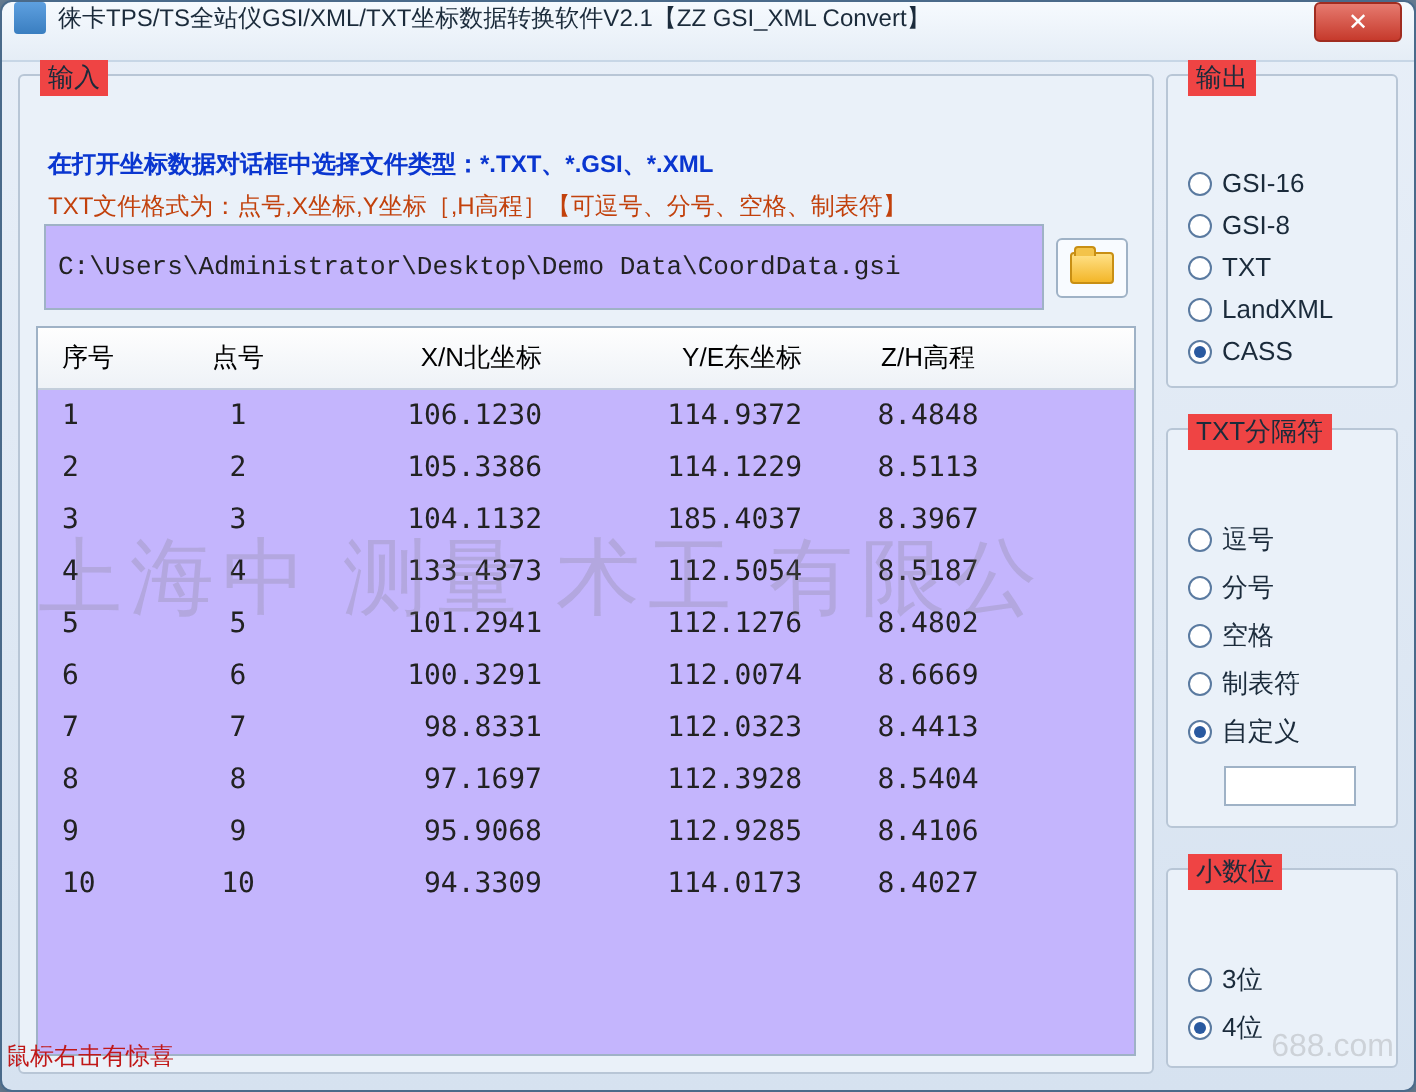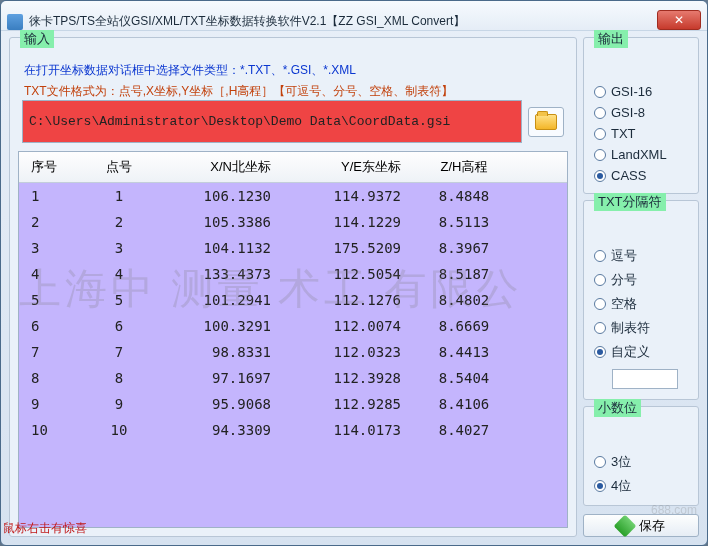--- a/index.html
+++ b/index.html
@@ -20,21 +20,21 @@
     background: linear-gradient(#e8eff8, #d6e2f0);
     border: 1px solid #4a6a8a;
     border-radius: 6px;
     box-shadow: 0 2px 10px rgba(0,0,0,0.3);
   }
   .titlebar {
     height: 30px;
     background: linear-gradient(#f6fafe, #e5edf6);
     border-bottom: 1px solid #c7d6e6;
     display: flex;
-    align-items: flex-end;
+    align-items: flex-start;
     padding: 0 6px;
     border-radius: 6px 6px 0 0;
   }
   .title-icon {
     width: 16px; height: 16px;
     background: linear-gradient(#5ea0e0,#3a7ec0);
     border-radius: 2px;
     margin-right: 6px;
   }
   .title-text { flex: 1; color: #1b2b3b; font-size: 12px; }
@@ -58,44 +58,44 @@
   .groupbox {
     border: 1px solid #b8c6d6;
     border-radius: 3px;
     background: #eaf1f9;
     position: relative;
     padding: 16px 8px 8px 8px;
   }
   .groupbox .legend {
     position: absolute;
     top: -8px; left: 10px;
-    background: #86efac;
+    background: #ef4444;
     padding: 0 4px;
     color: #1b2b3b;
     font-size: 13px;
   }
   .left-col {
     flex: 1;
     display: flex;
     flex-direction: column;
   }
   .input-group {
     flex: 1;
     display: flex;
     flex-direction: column;
   }
-  .hint1 { color: #0a36d0; margin: 8px 6px 2px 6px; }
+  .hint1 { color: #0a36d0; margin: 20px 6px 2px 6px; font-weight: bold; }
   .hint2 { color: #c2410c; margin: 2px 6px 0 6px; }
   .pathrow {
     display: flex; align-items: center; gap: 6px;
     margin: 0 4px 8px 4px;
   }
   .path-input {
     flex: 1; height: 43px;
-    background: #ef4444;
+    background: #c4b5fd;
     border: 1px solid #9fb2c6;
     padding: 0 6px;
     font-family: "Consolas", "Courier New", monospace;
     font-size: 13px;
     color: #222;
   }
   .folder-btn {
     width: 36px; height: 30px;
     border: 1px solid #9fb2c6;
     background: #f8fbff;
@@ -134,21 +134,21 @@
   }
   .c-seq { width: 60px; padding-left:12px; text-align:left;}
   .c-pt  { width: 80px; text-align:center;}
   .c-xn  { width: 130px; text-align:right; padding-right:18px;}
   .c-ye  { width: 130px; text-align:right; padding-right:18px;}
   .c-zh  { width: 120px; text-align:center; padding-right:30px;}
   .tbody { flex:1; overflow:auto; font-family: "SimSun", monospace; font-size: 14px; color:#222;}
   .tr { display:flex; height: 26px; align-items:center;}
   .right-col {
     width: 116px;
-    display: flex; flex-direction: column; gap: 6px;
+    display: flex; flex-direction: column; gap: 20px;
   }
   .radio-list { display:flex; flex-direction:column; gap:6px; padding:2px 2px;margin-top:28px; }
   .radio-row { display:flex; align-items:center; gap:5px; font-size:13px; color:#1b2b3b; cursor:pointer;}
   .radio {
     width:12px; height:12px; border:1px solid #5a7aa0; border-radius:50%;
     display:inline-flex; align-items:center; justify-content:center; background:#fff;
   }
   .radio.sel::after { content:""; width:6px; height:6px; border-radius:50%; background:#2a5aa0;}
   .custom-input {
     margin: 2px 0 0 18px;
@@ -163,21 +163,21 @@
   }
   .save-icon { width:16px;height:16px; background:linear-gradient(#6fd06f,#2aa02a); transform:rotate(45deg); border-radius:2px;}
   .footer-note {
     position:absolute; left:2px; bottom:8px; color:#c01818; font-size:12px;
   }
   .watermark {
     position:absolute; left:18px; top:260px; right:130px;
     color:rgba(120,120,120,0.22); font-size:42px; letter-spacing:4px;
     pointer-events:none; white-space:nowrap; font-family:"Microsoft YaHei";
   }
-  .wm2 { position:absolute; right:10px; bottom:28px; color:rgba(120,120,120,0.25); font-size:12px; pointer-events:none;}
+  .wm2 { position:absolute; right:10px; bottom:12px; color:rgba(120,120,120,0.25); font-size:16px; pointer-events:none;}
 </style>
 </head>
 <body>
 
 <div class="window">
   <div class="titlebar">
     <div class="title-icon"></div>
     <div class="title-text">徕卡TPS/TS全站仪GSI/XML/TXT坐标数据转换软件V2.1【ZZ GSI_XML Convert】</div>
     <div class="close-btn">
       <span>✕</span>
@@ -217,21 +217,21 @@
                 <div class="td c-seq">2</div>
                 <div class="td c-pt">2</div>
                 <div class="td c-xn">105.3386</div>
                 <div class="td c-ye">114.1229</div>
                 <div class="td c-zh">8.5113</div>
               </div>
               <div class="tr">
                 <div class="td c-seq">3</div>
                 <div class="td c-pt">3</div>
                 <div class="td c-xn">104.1132</div>
-                <div class="td c-ye">175.5209</div>
+                <div class="td c-ye">185.4037</div>
                 <div class="td c-zh">8.3967</div>
               </div>
               <div class="tr">
                 <div class="td c-seq">4</div>
                 <div class="td c-pt">4</div>
                 <div class="td c-xn">133.4373</div>
                 <div class="td c-ye">112.5054</div>
                 <div class="td c-zh">8.5187</div>
               </div>
               <div class="tr">

